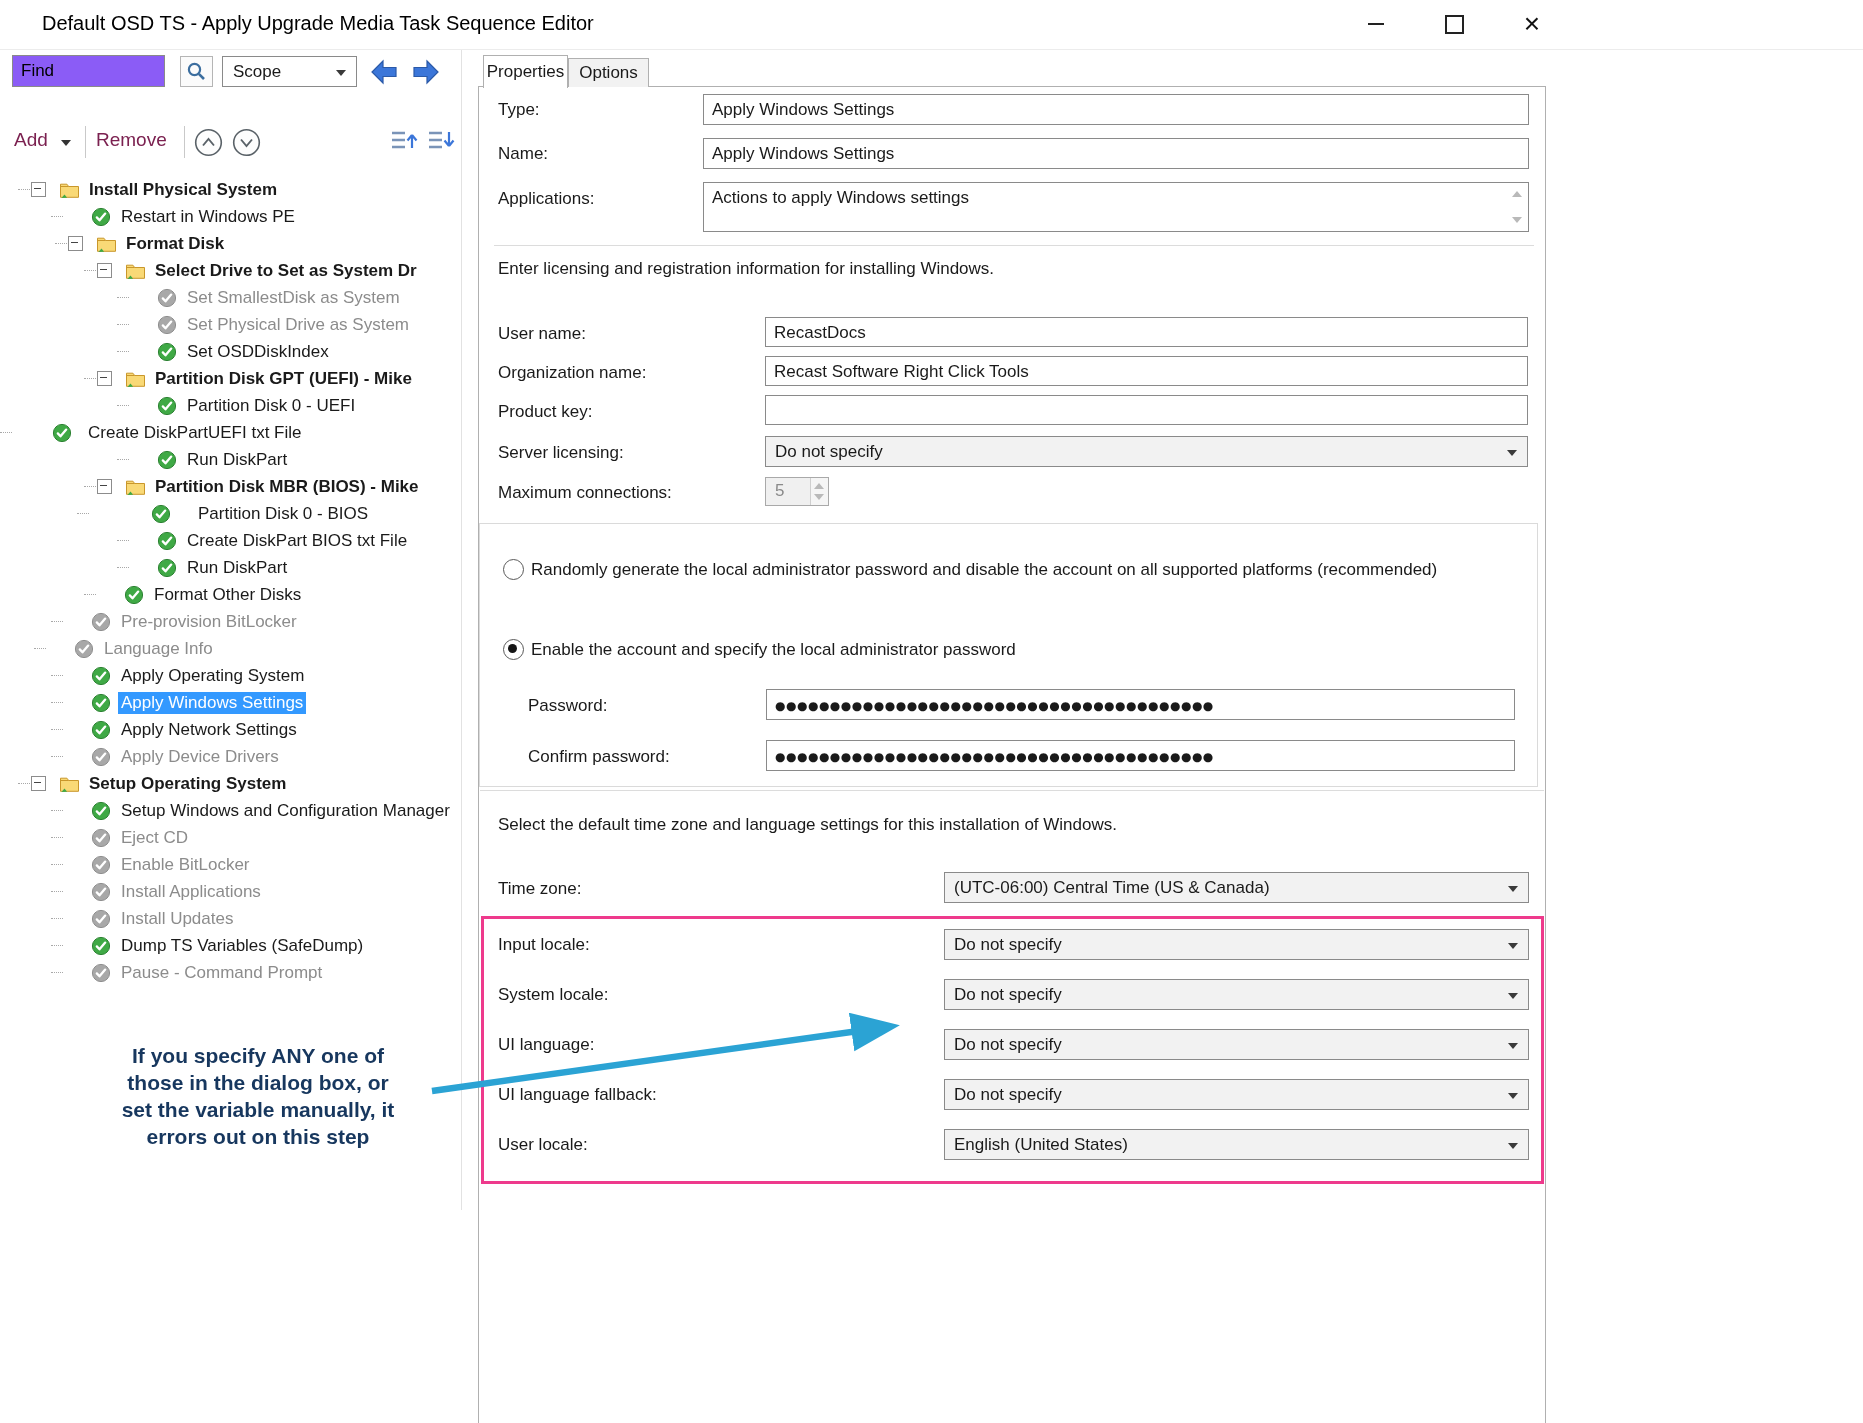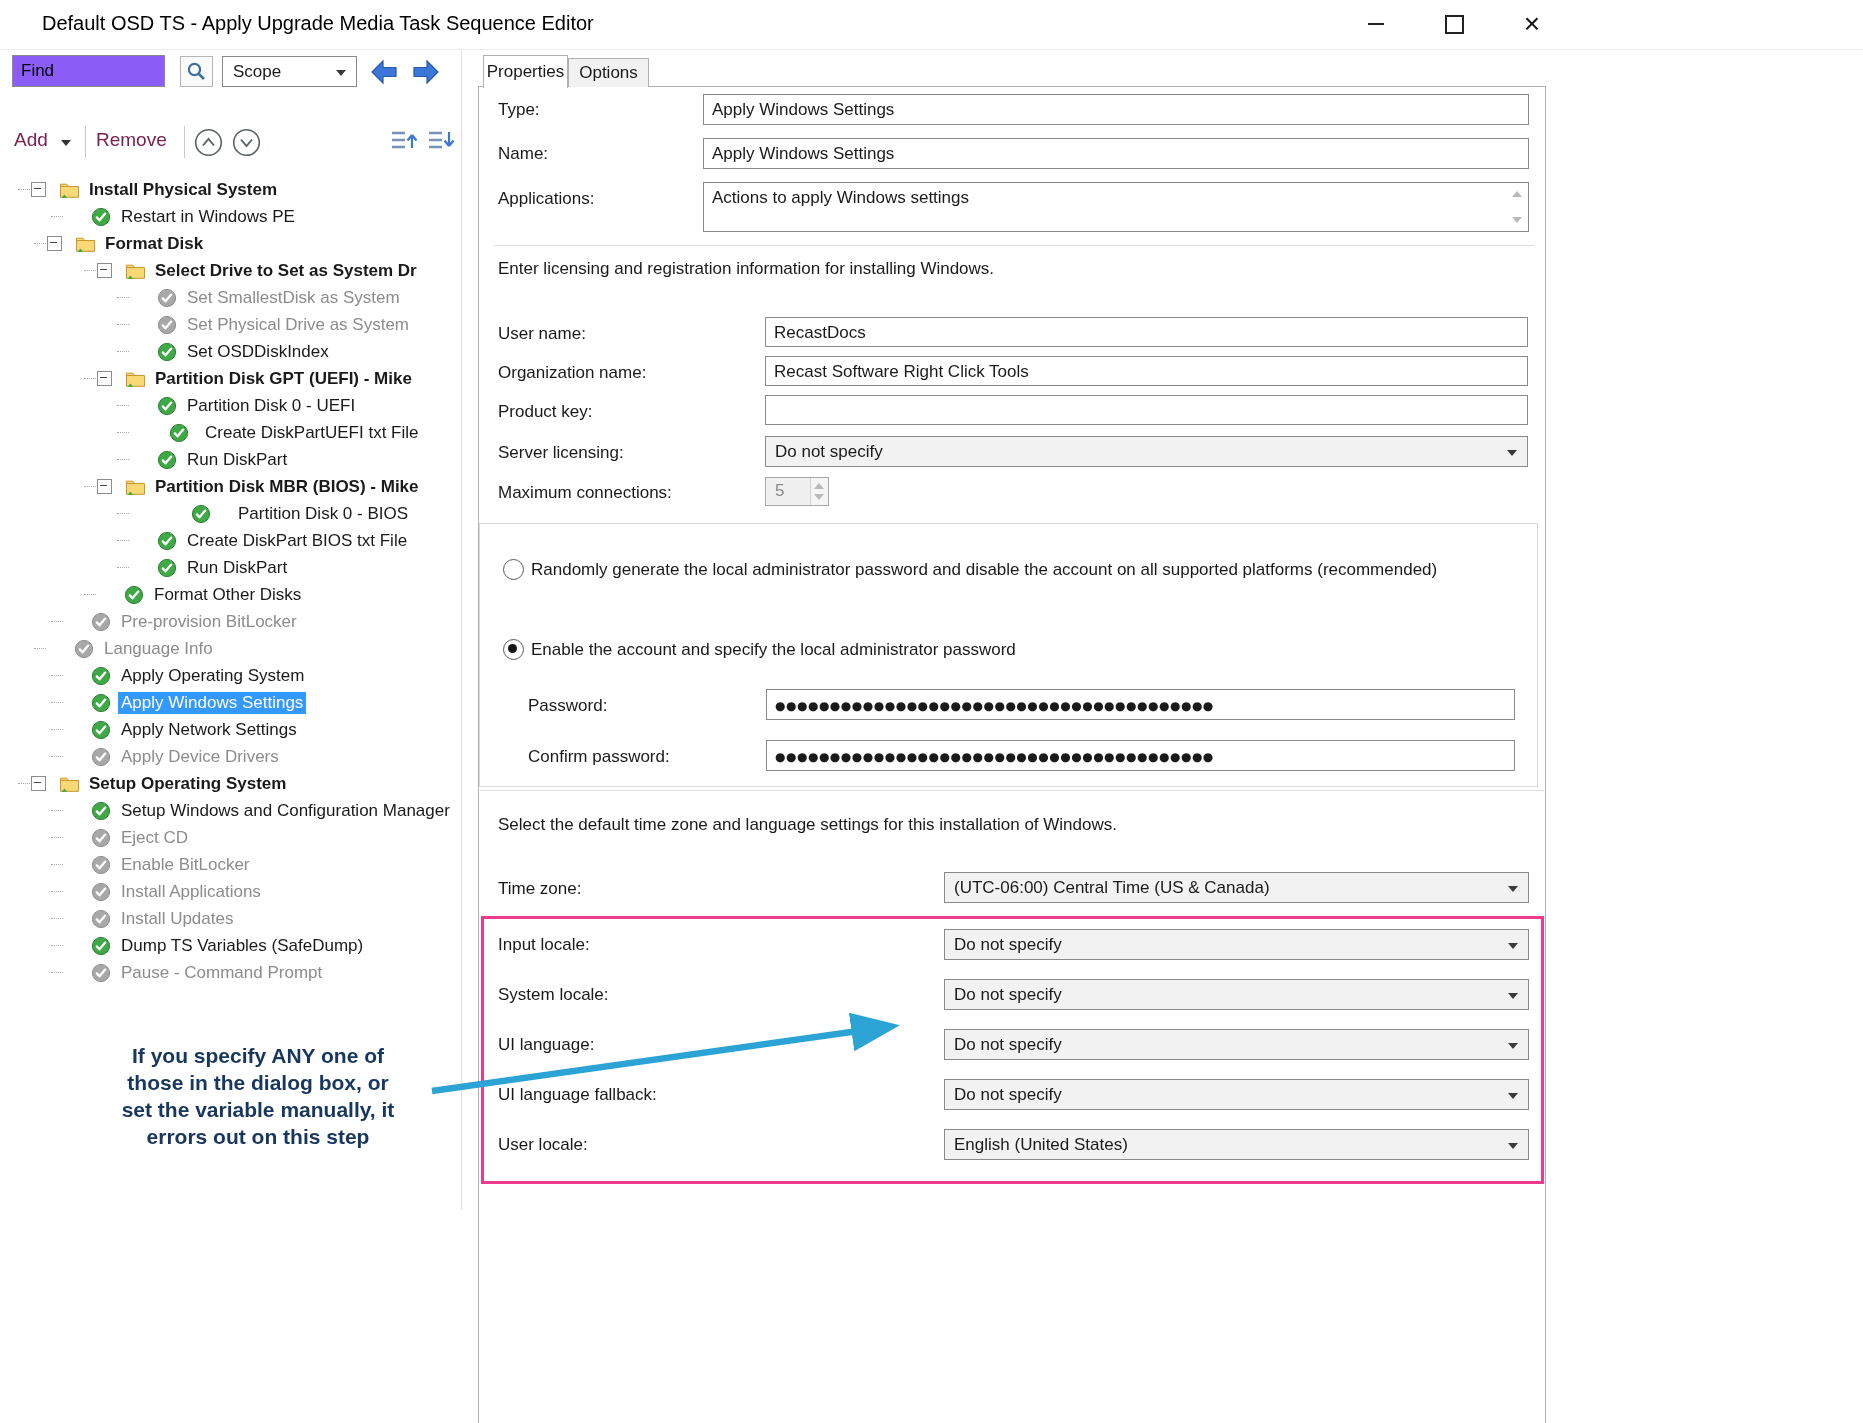--- a/index.html
+++ b/index.html
@@ -175,21 +175,21 @@
       <span class="tline"></span>
       <span class="exspace"></span>
       <span class="ticonw">
         <svg width="20" height="20" viewBox="0 0 20 20">
   <circle cx="10" cy="10" r="8.6" fill="#3fa945" stroke="#2d8233"></circle>
   <path d="M5.8 10.4 l2.7 2.9 L14.2 6.6" fill="none" stroke="#fff" stroke-width="2.3" stroke-linecap="round" stroke-linejoin="round"></path>
         </svg>
       </span>
       <span class="tlabel">Restart in Windows PE</span>
     </div>
-    <div class="trow" style="padding-left: 34px;">
+    <div class="trow" style="padding-left: 55px;">
       <span class="tline"></span>
       <span class="expander"></span>
       <span class="ticonw">
         <svg width="21" height="18" viewBox="0 0 21 18">
   <path d="M1.5 3.2 h6.4 l1.8 2.3 h9.8 v10.8 h-18 z" fill="#f9d976" stroke="#c9972b"></path>
   <path d="M1.5 5.5 h8.2" stroke="#c9972b" fill="none"></path>
   <path d="M2.5 17 l5.6 -0.2 l-2.6 -3.4 z" fill="#3fa945"></path>
         </svg>
       </span>
       <span class="tlabel grp">Format Disk</span>
@@ -255,21 +255,21 @@
       <span class="tline"></span>
       <span class="exspace"></span>
       <span class="ticonw">
         <svg width="20" height="20" viewBox="0 0 20 20">
   <circle cx="10" cy="10" r="8.6" fill="#3fa945" stroke="#2d8233"></circle>
   <path d="M5.8 10.4 l2.7 2.9 L14.2 6.6" fill="none" stroke="#fff" stroke-width="2.3" stroke-linecap="round" stroke-linejoin="round"></path>
         </svg>
       </span>
       <span class="tlabel">Partition Disk 0 - UEFI</span>
     </div>
-    <div class="trow" style="padding-left: 117px; gap: 6px;">
+    <div class="trow" style=" gap: 6px;">
       <span class="tline"></span>
       <span class="exspace"></span>
       <span class="ticonw">
         <svg width="20" height="20" viewBox="0 0 20 20">
   <circle cx="10" cy="10" r="8.6" fill="#3fa945" stroke="#2d8233"></circle>
   <path d="M5.8 10.4 l2.7 2.9 L14.2 6.6" fill="none" stroke="#fff" stroke-width="2.3" stroke-linecap="round" stroke-linejoin="round"></path>
         </svg>
       </span>
       <span class="tlabel">Create DiskPartUEFI txt File</span>
     </div>
@@ -289,21 +289,21 @@
       <span class="expander"></span>
       <span class="ticonw">
         <svg width="21" height="18" viewBox="0 0 21 18">
   <path d="M1.5 3.2 h6.4 l1.8 2.3 h9.8 v10.8 h-18 z" fill="#f9d976" stroke="#c9972b"></path>
   <path d="M1.5 5.5 h8.2" stroke="#c9972b" fill="none"></path>
   <path d="M2.5 17 l5.6 -0.2 l-2.6 -3.4 z" fill="#3fa945"></path>
         </svg>
       </span>
       <span class="tlabel grp">Partition Disk MBR (BIOS) - Mike</span>
     </div>
-    <div class="trow" style="padding-left: 117px; gap: 17px;">
+    <div class="trow" style="padding-left: 77px; gap: 17px;">
       <span class="tline"></span>
       <span class="exspace"></span>
       <span class="ticonw">
         <svg width="20" height="20" viewBox="0 0 20 20">
   <circle cx="10" cy="10" r="8.6" fill="#3fa945" stroke="#2d8233"></circle>
   <path d="M5.8 10.4 l2.7 2.9 L14.2 6.6" fill="none" stroke="#fff" stroke-width="2.3" stroke-linecap="round" stroke-linejoin="round"></path>
         </svg>
       </span>
       <span class="tlabel">Partition Disk 0 - BIOS</span>
     </div>

